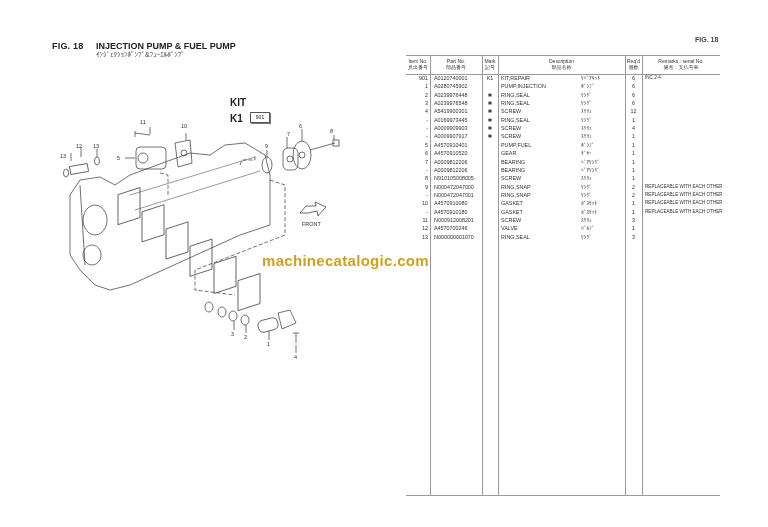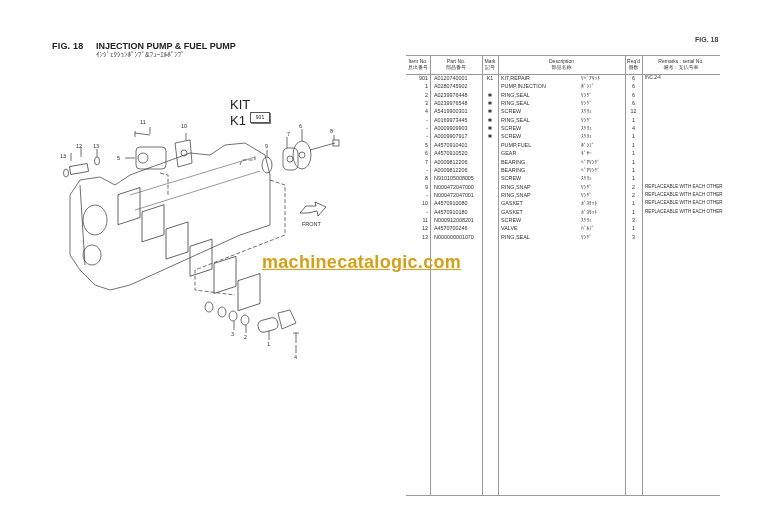--- a/index.html
+++ b/index.html
@@ -9,24 +9,24 @@
   .title-en { left:96px; top:41px; font-size:9px; font-weight:bold; }
   .title-jp { left:96px; top:51px; font-size:7px; color:#333; }
   .fig-right { left:695px; top:36px; font-size:7px; font-weight:bold; color:#444; }
 
   .tbl { position:absolute; left:406px; top:55px; width:314px; }
   .hline { position:absolute; height:1px; background:#999; }
   .vline { position:absolute; width:1px; background:#999; }
   .hdr { position:absolute; font-size:5px; text-align:center; color:#333; line-height:6px; }
   .cell { position:absolute; font-size:5.4px; line-height:8.35px; white-space:nowrap; color:#333; }
   .remark { font-size:4.6px; }
-  .watermark { left:262px; top:252px; font-size:18px; font-weight:bold; color:#d4a017; letter-spacing:0.3px;text-decoration:underline; }
+  .watermark { left:262px; top:252px; font-size:15px; font-weight:bold; color:#d4a017; letter-spacing:0.3px; }
 
   .diag-label { font-size:5.5px; color:#333; position:absolute; }
-  .kit-title { font-size:13px; font-weight:normal; position:absolute; }
+  .kit-title { font-size:10px; font-weight:bold; position:absolute; }
   .kit-box { position:absolute; border:1px solid #555; font-size:5px; text-align:center; line-height:9px; box-shadow:1px 1px 0 #777; background:#fff; }
 </style>
 </head>
 <body>
 
 <div class="abs fig-left">FIG. 18</div>
 <div class="abs title-en">INJECTION PUMP &amp; FUEL PUMP</div>
 <div class="abs title-jp">ｲﾝｼﾞｪｸｼｮﾝﾎﾟﾝﾌﾟ&amp;ﾌｭｰｴﾙﾎﾟﾝﾌﾟ</div>
 <div class="abs fig-right">FIG. 18</div>
 

